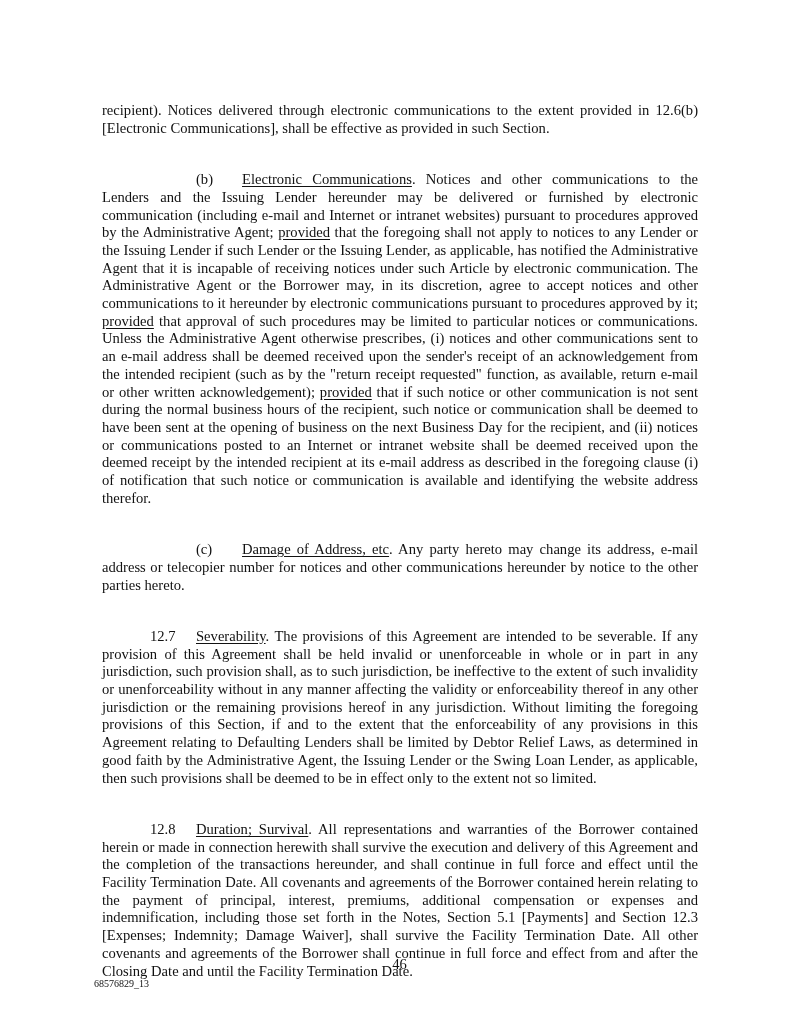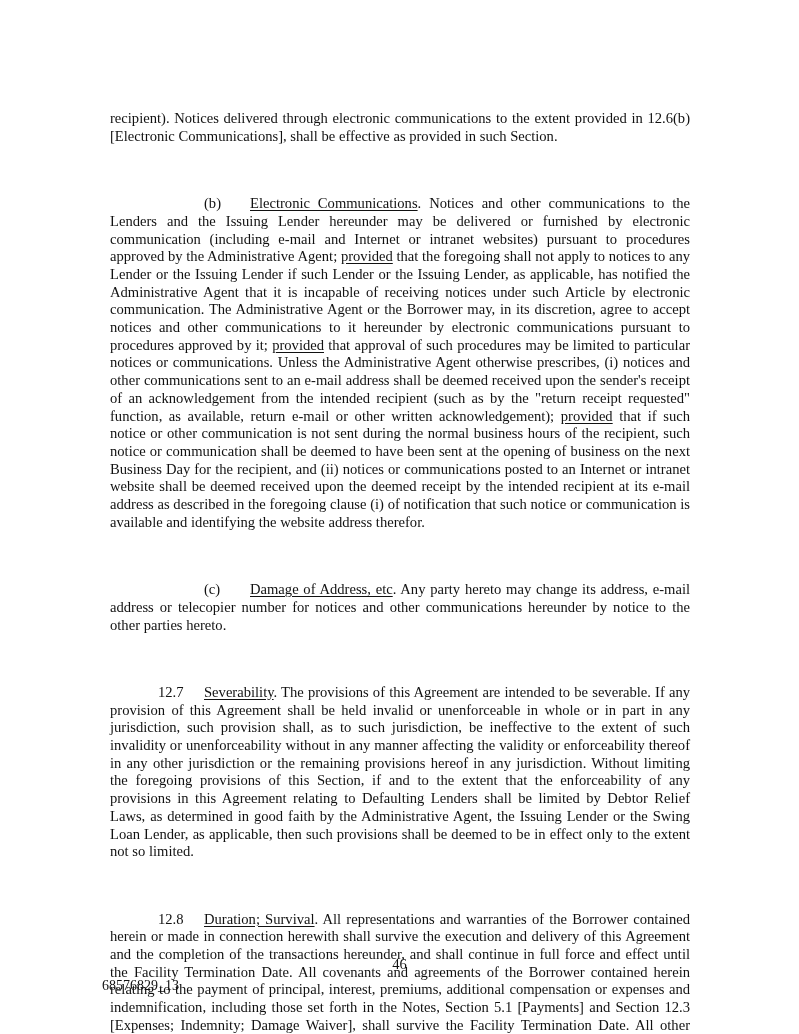--- a/index.html
+++ b/index.html
@@ -3,35 +3,35 @@
 <meta charset="utf-8">
 <style>
   html, body { margin: 0; padding: 0; background: #ffffff; }
   body {
     width: 799px; height: 1034px; position: relative; overflow: hidden;
     font-family: "Liberation Serif", "DejaVu Serif", serif;
     color: #111111;
   }
   .page { position: absolute; left: 94px; top: 94px; width: 612px; }
   p.para {
-    margin: 16px; font-size: 14.6px; line-height: 17.7px;
+    margin: 8px; font-size: 14.6px; line-height: 17.7px;
     text-align: justify; text-align-last: left;
   }
   .gap { height: 17.7px; }
   .indent-sub { display: inline-block; width: 94px; }
   .marker { display: inline-block; width: 46px; }
   .indent-sec { display: inline-block; width: 48px; }
   .marker-sec { display: inline-block; width: 46px; }
   u { text-decoration: underline; text-underline-offset: 2px; }
   .page-number {
     position: absolute; left: 0; width: 799px; top: 956px;
     text-align: center; font-size: 14.6px;
   }
   .doc-id {
-    position: absolute; left: 102px; top: 978px; font-size: 14px;
+    position: absolute; left: 94px; top: 978px; font-size: 10px;
   }
 </style>
 </head>
 <body>
 
 <div class="page">
 
   <p class="para"><span>recipient).  Notices delivered through electronic communications to the extent provided in 12.6(b) [Electronic Communications], shall be effective as provided in such Section.</span></p>
 
   <div class="gap"></div>

